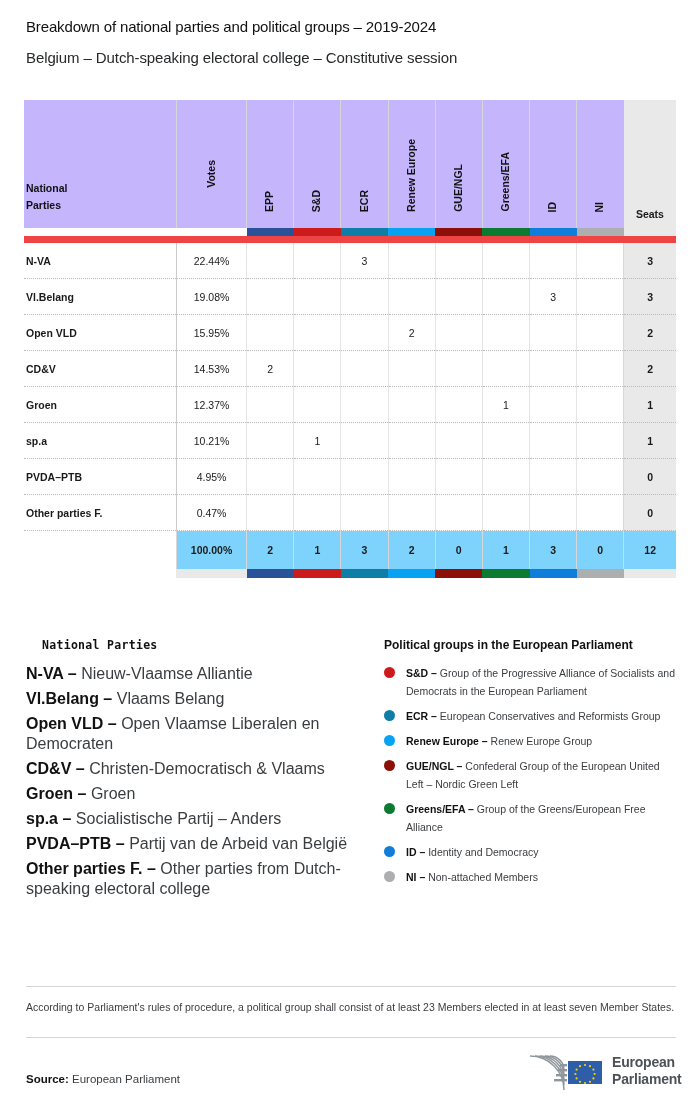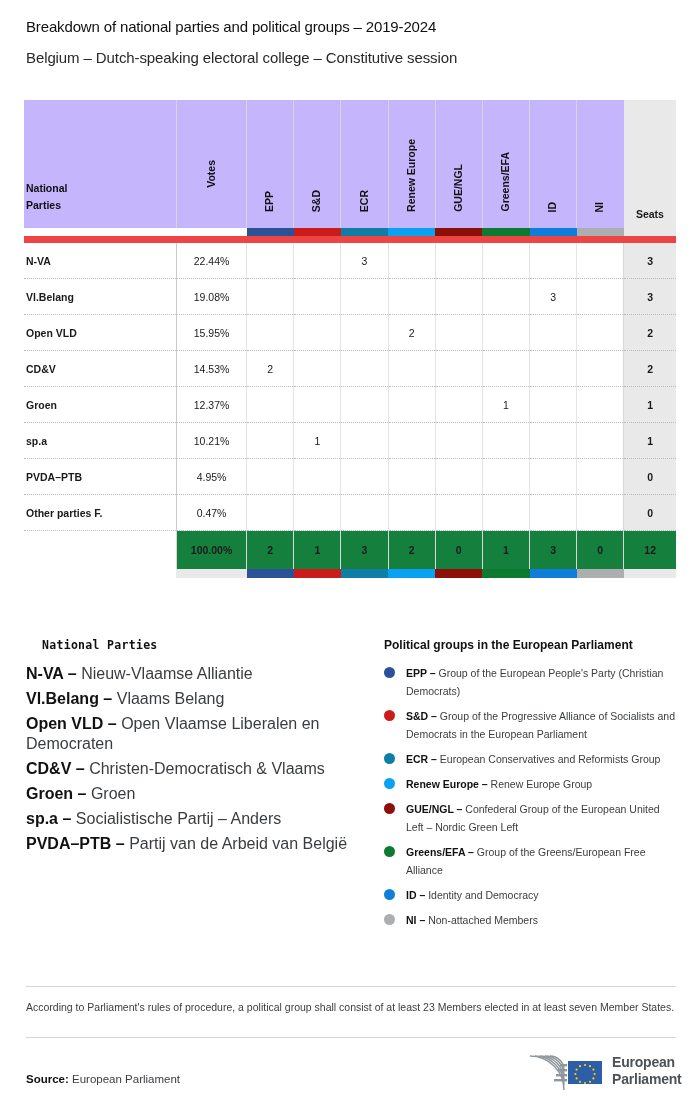--- a/index.html
+++ b/index.html
@@ -125,21 +125,21 @@
     padding-left: 2px;
     font-size: 10.5px;
   }
   tbody td.votes { border-left: 1px solid #c9cbcd; }
   tbody td.seats {
     background: #e9e9e9;
     font-weight: bold;
     border-left: 1px solid #d8d8d8;
   }
   tbody tr.total td {
-    background: #15803d;
+    background: #7dd3fc;
     font-weight: bold;
     border-bottom: none;
     border-left: 1px solid #d8d8d8;
     height: 38px;
   }
   tbody tr.total td.party { background: #ffffff; border-left: none; }
   tbody tr.total td.votes { border-left: 1px solid #d8d8d8; }
   tbody tr.firstrow td { border-top: 7px solid #ef4444; }
 
   
@@ -471,30 +471,27 @@
 <div class="legend-left">
   <div class="legend-title mono">National Parties</div>
   <div id="np-list">
       <div class="np-item"><b>N-VA – </b><span>Nieuw-Vlaamse Alliantie</span></div>
       <div class="np-item"><b>Vl.Belang – </b><span>Vlaams Belang</span></div>
       <div class="np-item"><b>Open VLD – </b><span>Open Vlaamse Liberalen en Democraten</span></div>
       <div class="np-item"><b>CD&amp;V – </b><span>Christen-Democratisch &amp; Vlaams</span></div>
       <div class="np-item"><b>Groen – </b><span>Groen</span></div>
       <div class="np-item"><b>sp.a – </b><span>Socialistische Partij – Anders</span></div>
       <div class="np-item"><b>PVDA–PTB – </b><span>Partij van de Arbeid van België</span></div>
+      <div class="np-item"><b>Other parties F. – </b><span>Other parties from Dutch-speaking electoral college</span></div>
     </div>
 </div>
 
 <div class="legend-right">
   <div class="legend-title">Political groups in the European Parliament</div>
   <div id="pg-list">
-      <div class="pg-item">
-        <span class="pg-dot" style="background:#2B5199"></span>
-        <span class="pg-text"><b>EPP – </b><span>Group of the European People's Party (Christian Democrats)</span></span>
-      </div>
       <div class="pg-item">
         <span class="pg-dot" style="background:#CC1B1B"></span>
         <span class="pg-text"><b>S&amp;D – </b><span>Group of the Progressive Alliance of Socialists and Democrats in the European Parliament</span></span>
       </div>
       <div class="pg-item">
         <span class="pg-dot" style="background:#0E7EA6"></span>
         <span class="pg-text"><b>ECR – </b><span>European Conservatives and Reformists Group</span></span>
       </div>
       <div class="pg-item">
         <span class="pg-dot" style="background:#09A2F2"></span>

